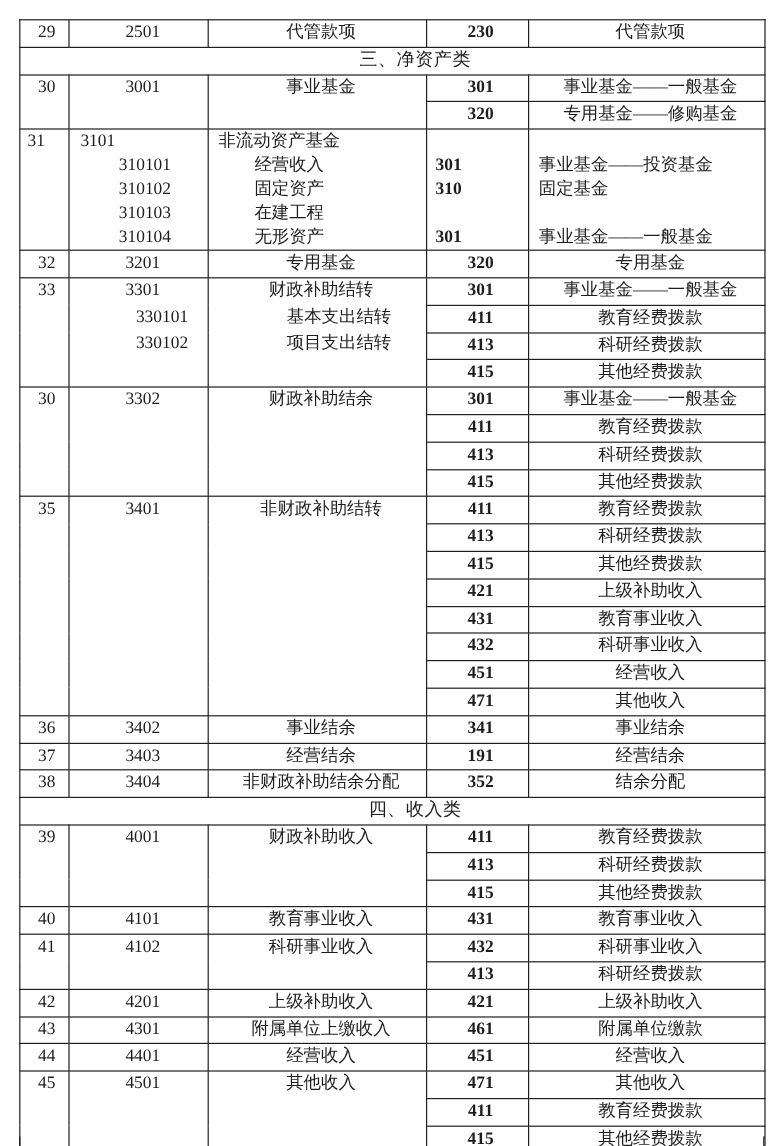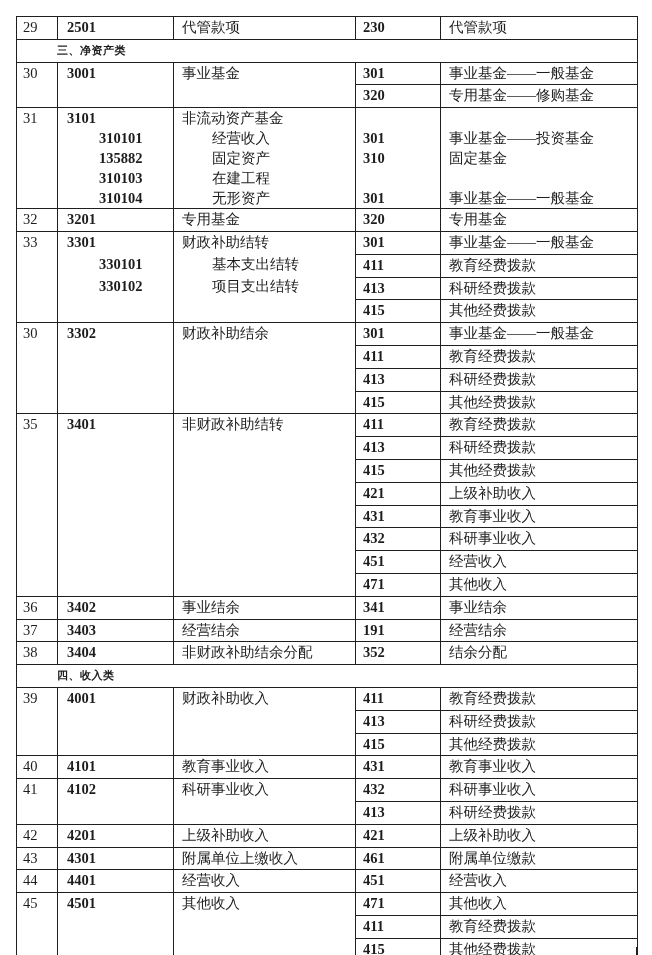--- a/index.html
+++ b/index.html
@@ -11,29 +11,29 @@
   table.acct {
     position:absolute; left:16px; top:16px;
     width:621px; border-collapse:collapse; table-layout:fixed;
   }
   td {
     border:1px solid #1f1f1f;
     font-size:14.5px; line-height:21.8px;
     vertical-align:top; padding:0 2px 0 7px;
     overflow:hidden; white-space:nowrap;
   }
-  tr.r { height:21.9px; }
+  tr.r { height:21.9px;text-align:center; }
   tr.tall { height:100px; }
   tr.tall td { line-height:20px; }
   td.c1 { padding-left:6px; }
-  td.c2 { padding-left:9px;font-weight:bold; }
+  td.c2 { padding-left:9px; }
   td.c3 { padding-left:8px; }
   td.c4 { padding-left:7px;font-weight:bold; }
   td.c5 { padding-left:8px; }
-  tr.section td { font-weight:bold; font-size:11px; letter-spacing:0.5px;padding-left:40px; }
+  tr.section td { font-weight:normal; font-size:15px; letter-spacing:0.5px;padding-left:40px; }
   .mline { }
   .ind2 { padding-left:32px; }
   .ind3 { padding-left:30px; }
   .stub { position:absolute; width:1px; height:8px; background:#1f1f1f; top:947px; }
 </style>
 </head>
 <body>
 
 <table class="acct">
   <colgroup>
@@ -67,21 +67,21 @@
     <tr class="r">
       <td class="c4">320</td>
       <td class="c5">专用基金——修购基金</td>
     </tr>
 
     <tr class="tall">
       <td class="c1">31</td>
       <td class="c2">
         <div class="mline">3101</div>
         <div class="mline ind2">310101</div>
-        <div class="mline ind2">135882</div>
+        <div class="mline ind2">310102</div>
         <div class="mline ind2">310103</div>
         <div class="mline ind2">310104</div>
       </td>
       <td class="c3">
         <div class="mline">非流动资产基金</div>
         <div class="mline ind3">经营收入</div>
         <div class="mline ind3">固定资产</div>
         <div class="mline ind3">在建工程</div>
         <div class="mline ind3">无形资产</div>
       </td>

